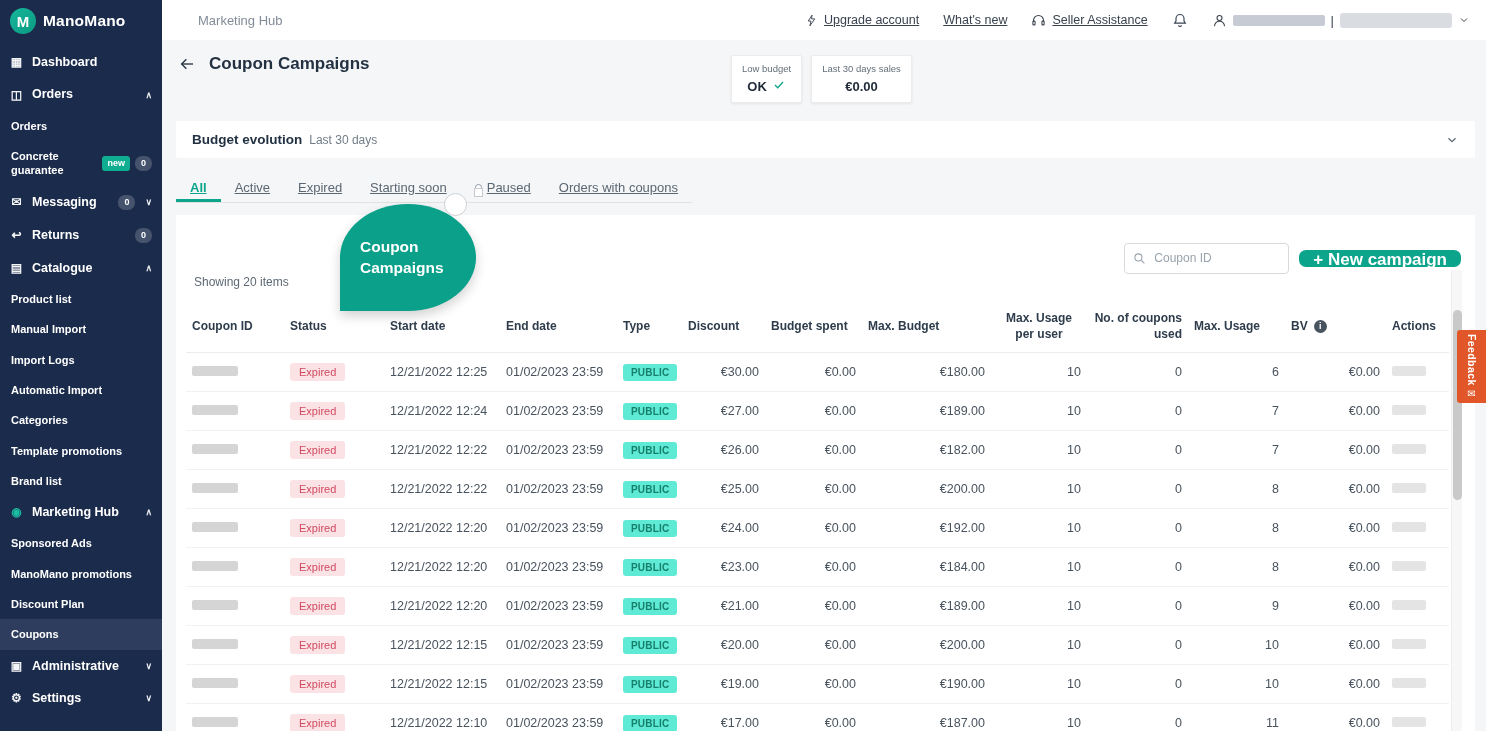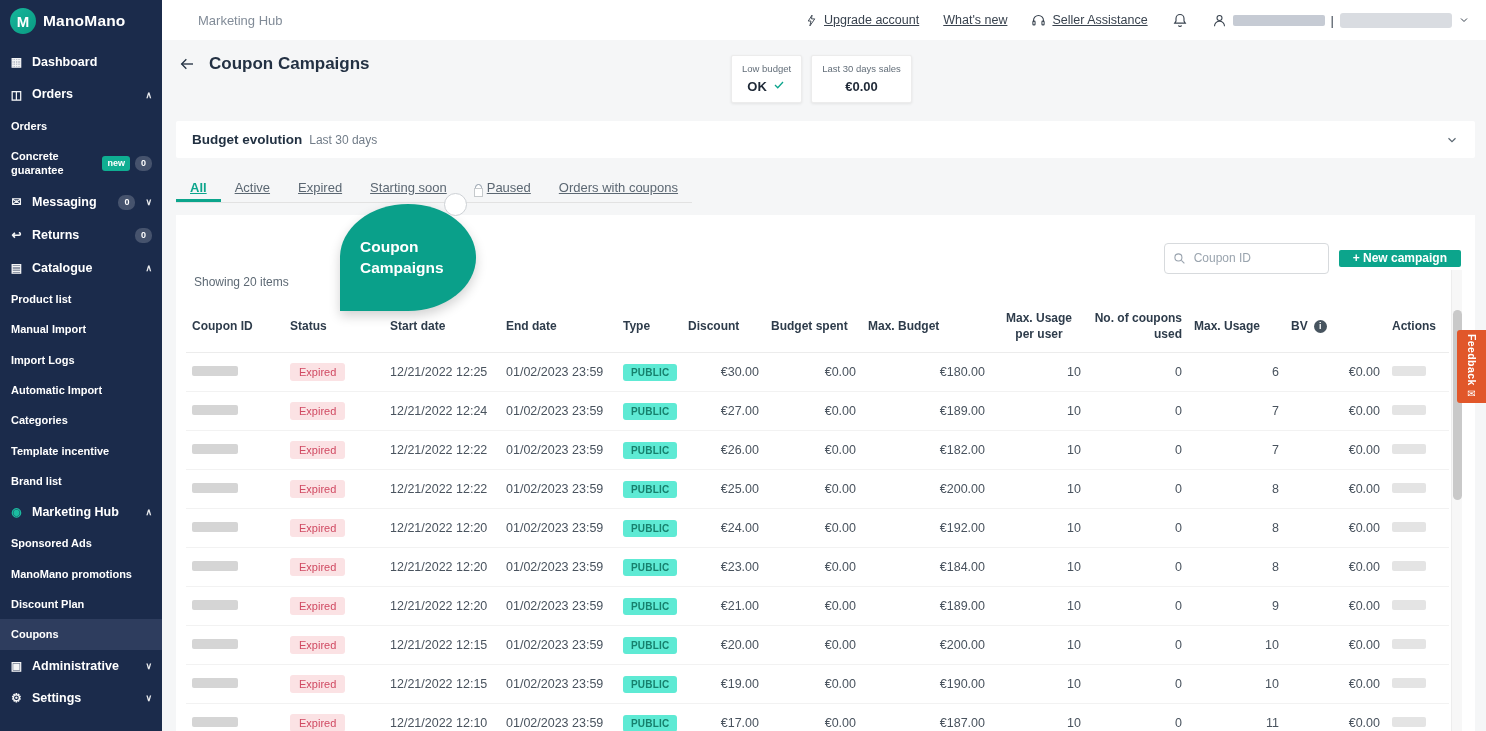--- a/index.html
+++ b/index.html
@@ -59,21 +59,21 @@
   .tab-beacon { width:7px; height:7px; border:1px solid #8d99a6; border-radius:50%; background:#fff; flex:0 0 auto; }
 
   
   .content-card { position:absolute; left:176px; top:215px; width:1299px; height:516px; background:#fff; z-index:2; }
   .toolbar { display:flex; align-items:center; padding:12px 14px 12px 18px; }
   .items-count { font-size:12px; color:#5d6974;margin-top:48px; }
   .toolbar-right { margin-left:auto; display:flex; align-items:center; gap:10px; }
   .search-box { display:flex; align-items:center; width:165px; height:31px; border:1px solid #d7dadd; border-radius:4px; background:#fff; padding:0 8px; gap:6px; }
   .search-box input { border:none; outline:none; width:100%; font-size:12px; color:#333; font-family:inherit; background:transparent; }
   .search-box input::placeholder { color:#9aa4ae; }
-  .btn-primary { height:17px; background:#0ca58c; color:#fff; border:none; border-radius:2px; font-size:12px; font-weight:700; padding:0 14px; cursor:pointer; font-family:inherit; }
+  .btn-primary { height:17px; background:#0ca58c; color:#fff; border:none; border-radius:7px; font-size:17px; font-weight:700; padding:0 14px; cursor:pointer; font-family:inherit; }
 
   .table { padding-left:10px; padding-right:26px; position:relative; }
   .grid { display:grid; grid-template-columns:98px 100px 116px 117px 65px 83px 97px 129px 96px 101px 97px 101px 1fr; align-items:center; }
   .thead { height:52px; border-bottom:1px solid #ececec; }
   .th { font-size:12px; font-weight:700; color:#2e3c4b; line-height:1.3; padding:0 6px; }
   .th.hc { text-align:center; }
   .th.hr { text-align:right; }
   .trow { height:39px; border-bottom:1px solid #f2f2f2; }
   .td { font-size:12.5px; color:#49535e; padding:0 6px; white-space:nowrap; }
   .td.num { text-align:right; }
@@ -150,21 +150,21 @@
       <div class="nav-sub">
         <span class="nav-sub-label">Import Logs</span>
       </div>
       <div class="nav-sub">
         <span class="nav-sub-label">Automatic Import</span>
       </div>
       <div class="nav-sub">
         <span class="nav-sub-label">Categories</span>
       </div>
       <div class="nav-sub">
-        <span class="nav-sub-label">Template incentive</span>
+        <span class="nav-sub-label">Template promotions</span>
       </div>
       <div class="nav-sub">
         <span class="nav-sub-label">Brand list</span>
       </div>
       <div class="nav-item">
         <span class="nav-icon accent">◉</span>
         <span class="nav-label">Marketing Hub</span>
         <span class="chev">∧</span>
       </div>
       <div class="nav-sub">

